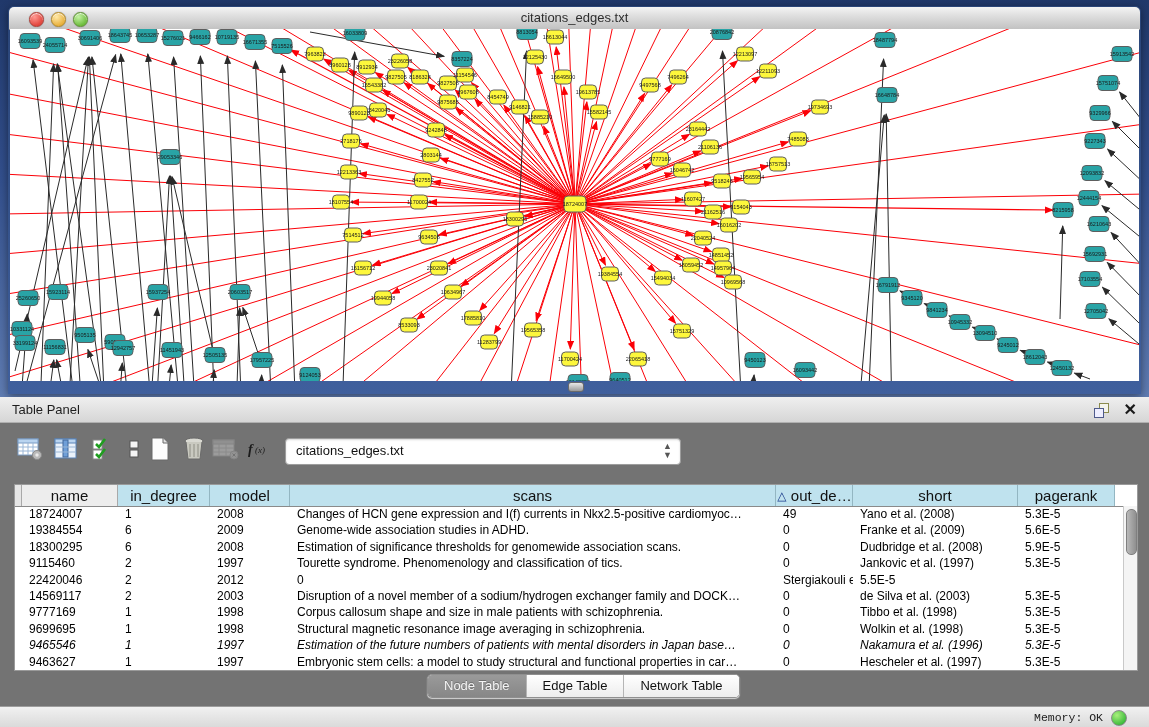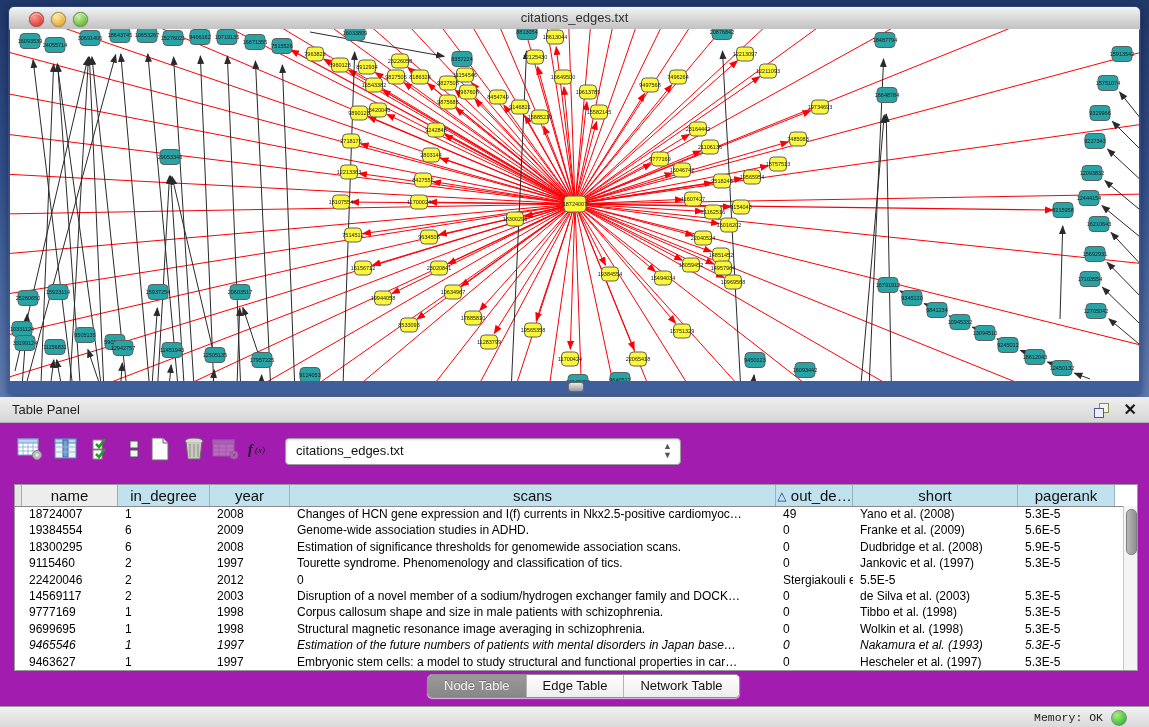--- a/index.html
+++ b/index.html
@@ -22,21 +22,21 @@
   #tl-min{left:42px;background:radial-gradient(circle at 35% 30%,#ffe9a8,#e9bije 0%,#e9b13e 70%);border:1px solid #b58a24;background:radial-gradient(circle at 35% 30%,#ffe9a8,#e9b13e 70%);}
   #tl-zoom{left:64px;background:radial-gradient(circle at 35% 30%,#c4f2a5,#6fbe3f 70%);border:1px solid #5d9431;}
   #frame-title{position:absolute;left:0;right:0;top:3px;text-align:center;
     font-size:13px;color:#2e2e2e;}
   #graph-canvas{position:absolute;left:2px;top:23px;width:1129px;height:352px;
     background:#ffffff;overflow:hidden;}
   #frame-grip{position:absolute;left:50%;bottom:2px;width:14px;height:8px;margin-left:-7px;
     border-radius:3px;background:linear-gradient(180deg,#e8e8e8,#9a9a9a);border:1px solid #6a6a6a;}
 
   
-  #table-panel{position:absolute;left:0;top:397px;width:1149px;height:309px;background:#a21caf;}
+  #table-panel{position:absolute;left:0;top:397px;width:1149px;height:309px;background:#737373;}
   #panel-titlebar{position:absolute;left:0;top:0;width:1149px;height:25px;
     background:linear-gradient(180deg,#efefef,#d6d6d6);border-bottom:1px solid #b0b0b0;}
   #panel-title{position:absolute;left:12px;top:5px;font-size:13px;color:#1e1e1e;}
   #float-icon{position:absolute;right:40px;top:5px;width:15px;height:15px;}
   #float-icon .sq1{position:absolute;left:5px;top:1px;width:8px;height:8px;border:1.5px solid #8b8b4e;background:#f4f4ec;}
   #float-icon .sq2{position:absolute;left:0px;top:6px;width:8px;height:8px;border:1.5px solid #4e5a8b;background:#eef;}
   #panel-close{position:absolute;right:12px;top:3px;font-size:16px;font-weight:bold;color:#1a1a1a;cursor:default;}
 
   
   #toolbar{position:absolute;left:0;top:26px;width:1149px;height:56px;}
@@ -612,21 +612,21 @@
         <span id="combo-value">citations_edges.txt</span>
         <span id="combo-arrows">▲<br>▼</span>
       </div>
     </div>
 
     <div id="table-wrap">
       <div id="table-header" style="grid-template-columns: 7px 96px 92px 80px 486px 77px 165px 97px 1fr;">
           <div class="th gutter"></div>
           <div class="th name-col">name</div>
           <div class="th">in_degree</div>
-          <div class="th">year</div>
+          <div class="th">model</div>
           <div class="th">scans</div>
           <div class="th"><span class="sort-tri">△</span>out_de…</div>
           <div class="th">short</div>
           <div class="th">pagerank</div>
           <div class="th last-fill"></div>
         </div>
       <div id="table-body">
           <div class="tr" style="grid-template-columns: 7px 96px 92px 80px 486px 77px 165px 97px 1fr;">
             <div></div>
             <div class="td">18724007</div>
@@ -706,21 +706,21 @@
             <div class="td">Wolkin et al. (1998)</div>
             <div class="td">5.3E-5</div>
           </div>
           <div class="tr" style="grid-template-columns: 7px 96px 92px 80px 486px 77px 165px 97px 1fr; font-style: italic;">
             <div></div>
             <div class="td">9465546</div>
             <div class="td">1</div>
             <div class="td">1997</div>
             <div class="td">Estimation of the future numbers of patients with mental disorders in Japan base…</div>
             <div class="td">0</div>
-            <div class="td">Nakamura et al. (1993)</div>
+            <div class="td">Nakamura et al. (1996)</div>
             <div class="td">5.3E-5</div>
           </div>
           <div class="tr" style="grid-template-columns: 7px 96px 92px 80px 486px 77px 165px 97px 1fr;">
             <div></div>
             <div class="td">9463627</div>
             <div class="td">1</div>
             <div class="td">1997</div>
             <div class="td">Embryonic stem cells: a model to study structural and functional properties in car…</div>
             <div class="td">0</div>
             <div class="td">Hescheler et al. (1997)</div>

